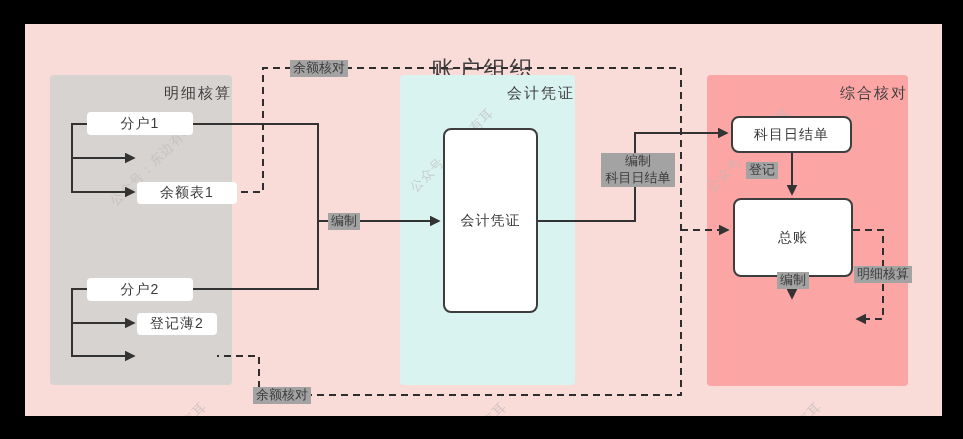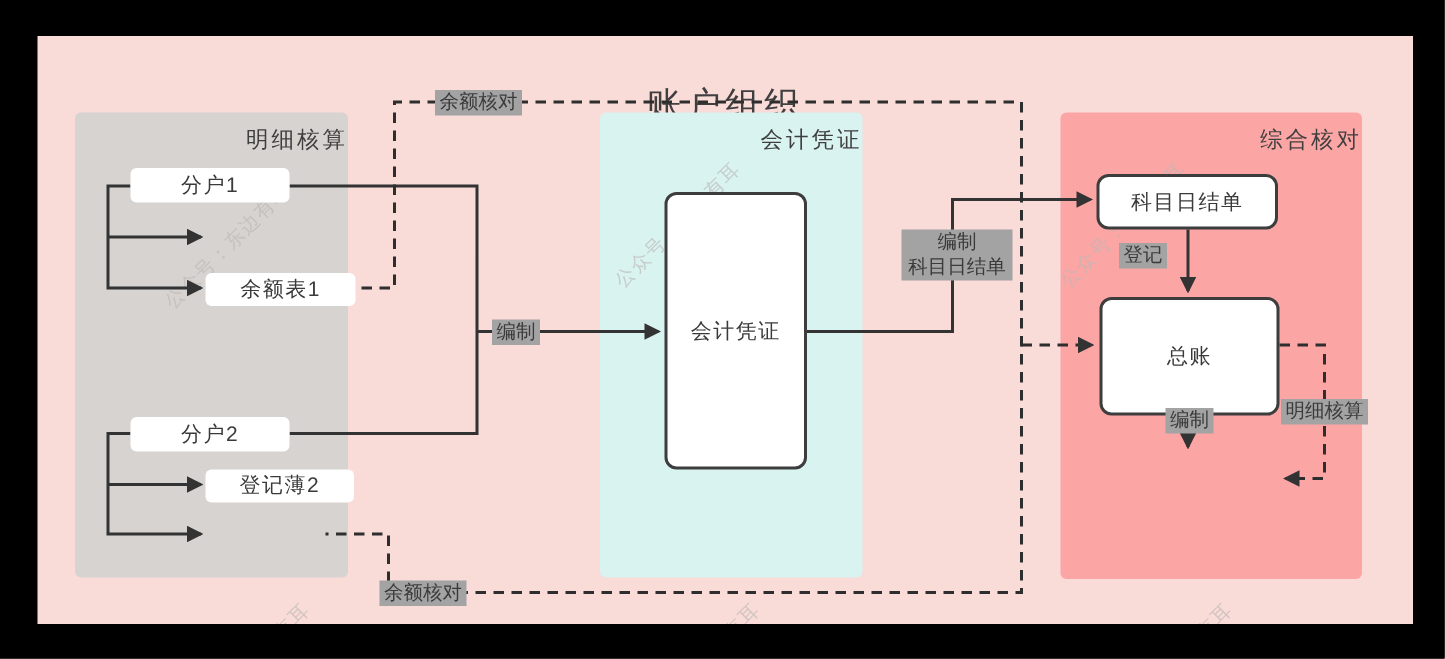--- a/index.html
+++ b/index.html
@@ -65,21 +65,21 @@
     white-space: nowrap;
   }
   .node.plain { border-radius: 4px; }
   .node.bordered { border: 2px solid #3d3d3d; border-radius: 8px; }
 
   
   .n-fenhu1    { left: 62px;  top: 88px;  width: 106px; height: 23px; }
   .n-dengjibu1 { left: 112px; top: 124px; width: 80px;  height: 22px; }
   .n-yuebiao1  { left: 112px; top: 158px; width: 100px;  height: 22px; }
   .n-fenhu2    { left: 62px;  top: 254px; width: 106px; height: 23px; }
-  .n-dengjibu2 { left: 112px; top: 289px; width: 99px;  height: 22px; }
+  .n-dengjibu2 { left: 112px; top: 289px; width: 80px;  height: 22px; }
   .n-yuebiao2  { left: 112px; top: 322px; width: 80px;  height: 22px; }
   .n-voucher   { left: 418px; top: 104px; width: 95px;  height: 185px; }
   .n-kemu      { left: 706px; top: 92px;  width: 121px; height: 37px; }
   .n-zongzhang { left: 708px; top: 174px; width: 120px; height: 79px; }
   .n-rijibiao  { left: 707px; top: 278px; width: 120px; height: 37px; }
 
   .edge-label {
     position: absolute;
     background: #a3a3a3;
     color: #3a3a3a;

